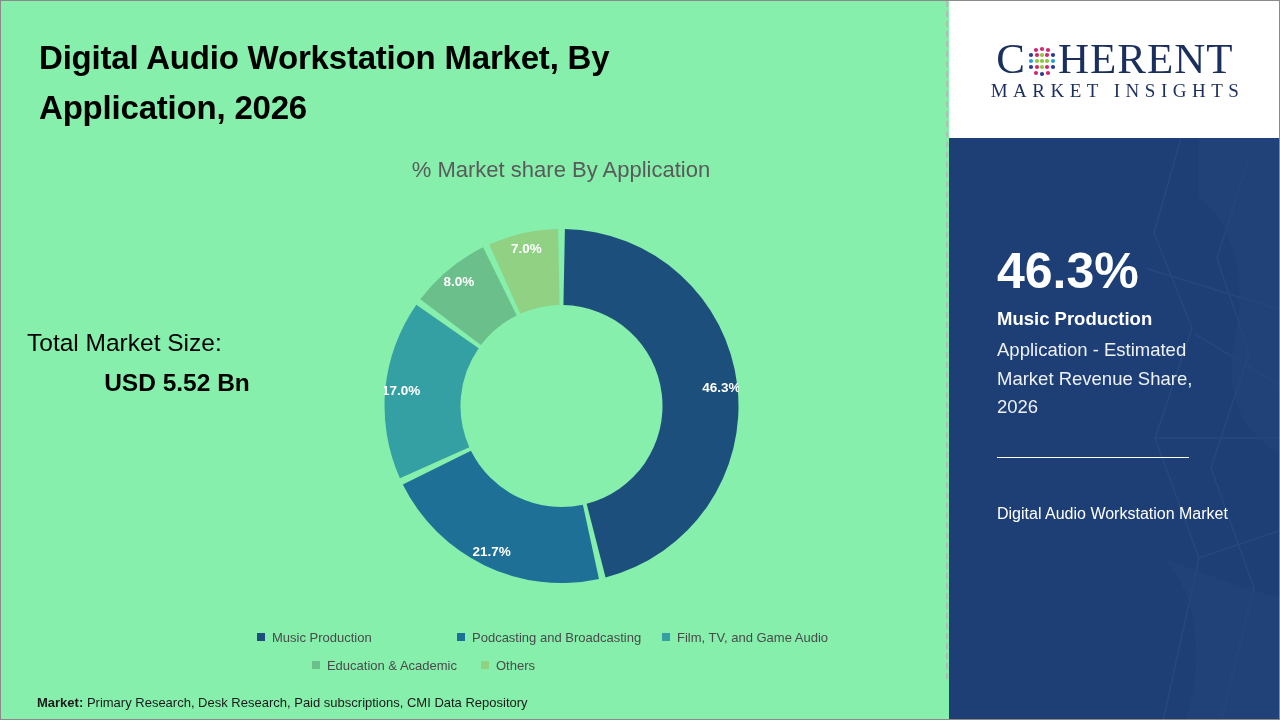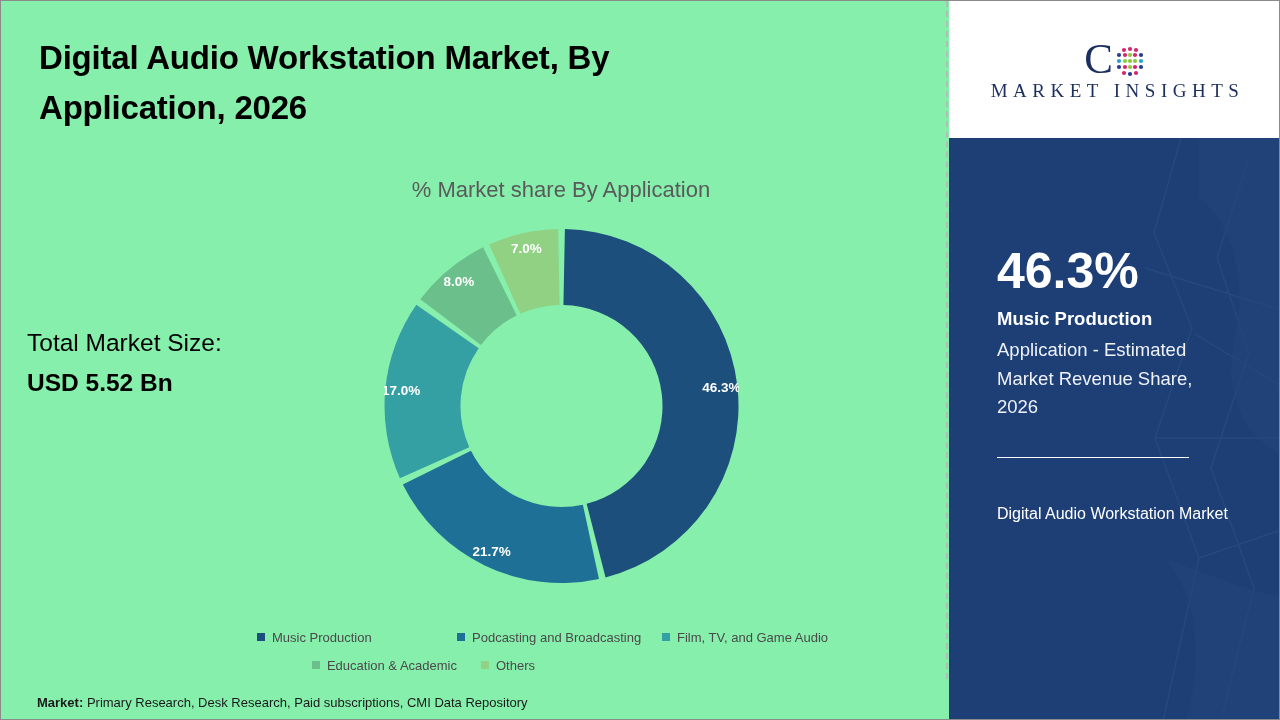--- a/index.html
+++ b/index.html
@@ -40,38 +40,39 @@
     width: 700px;
     font-size: 33px;
     font-weight: bold;
     line-height: 1.52;
     color: #000000;
     letter-spacing: -0.2px;
   }
 
   .chart-subtitle {
     position: absolute;
-    left: 300px; top: 176px;
+    left: 300px; top: 156px;
     width: 520px;
     text-align: center;
     font-size: 22px;
     color: #5a5a5a;
   }
 
   .market-size {
     position: absolute;
     left: 26px; top: 322px;
     width: 300px;
     font-size: 24.5px;
     color: #000000;
     line-height: 1.62;
   }
   .market-size .ms-value {
     font-weight: bold;
     display: block;
+    text-align: center;
   }
   .market-size .ms-label {
     display: block;
   }
 
   
   .donut-wrap {
     position: absolute;
     left: 383px; top: 225px;
     width: 355px; height: 360px;
@@ -312,20 +313,21 @@
               <circle cx="10" cy="23" r="2.1" fill="#d4266e"></circle>
               <circle cx="15" cy="23" r="2.1" fill="#8dc63f"></circle>
               <circle cx="20" cy="23" r="2.1" fill="#d4266e"></circle>
               <circle cx="26" cy="23" r="2.1" fill="#2b3a8f"></circle>
               <circle cx="9" cy="29" r="2.1" fill="#d4266e"></circle>
               <circle cx="15" cy="30" r="2.1" fill="#2b3a8f"></circle>
               <circle cx="21" cy="29" r="2.1" fill="#d4266e"></circle>
             </g>
           </svg>
         </span>
+        <span>HERENT</span>
       </div>
       <div class="logo-bottom">MARKET INSIGHTS</div>
     </div>
 
     <div class="navy-box">
       <svg class="navy-texture" viewBox="0 0 332 583" preserveAspectRatio="none">
         <g stroke="#31558a" stroke-width="1.4" fill="none" opacity="0.85">
           <path d="M232 0 L205 95 L243 190 L206 300 L250 420 L214 583"></path>
           <path d="M300 20 L268 120 L300 215 L262 330 L305 450 L272 583"></path>
           <path d="M196 130 L332 172"></path>

